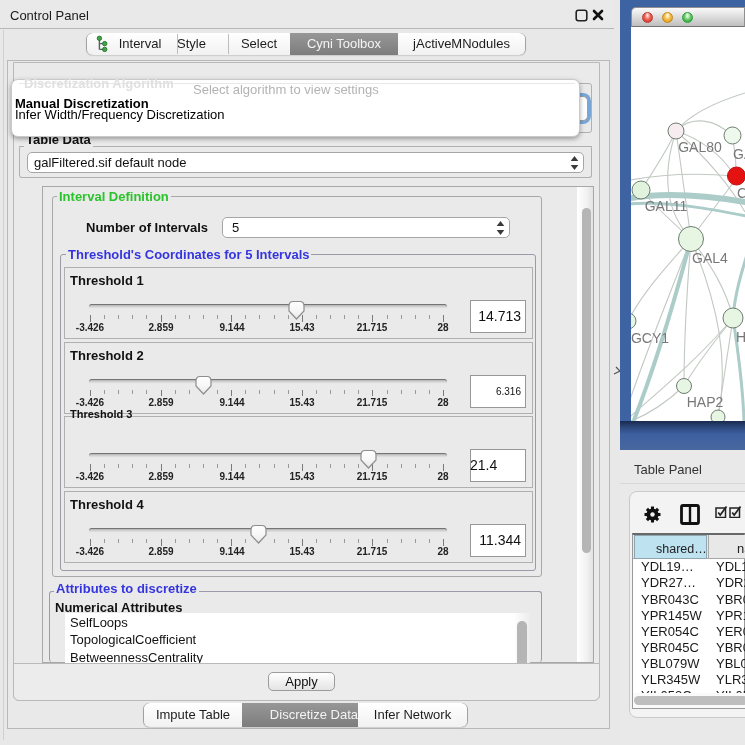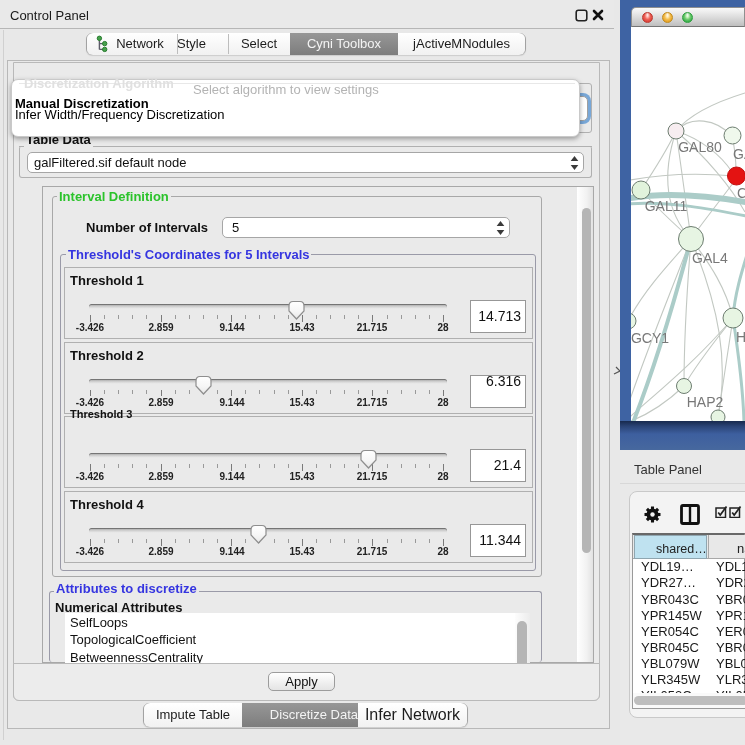--- a/index.html
+++ b/index.html
@@ -19,21 +19,21 @@
     </svg>
 <div class="abs" style="left:3px;top:30px;width:1px;height:710px;background:#d0d0d0;"></div>
 <div class="abs" style="left:86px;top:33px;width:440px;height:22px;border:1px solid #a2a2a2;border-radius:6px;box-shadow:0 1px 1px rgba(0,0,0,0.12);"></div>
 <div class="abs" style="left:87px;top:33px;width:90px;height:22px;background:linear-gradient(#ffffff,#f1f1f1);color:#1c1c1c;border-top-left-radius:6px;border-bottom-left-radius:6px;font-size:13px;line-height:22px;text-align:center;"><svg style="position:absolute;left:6px;top:1px;" width="16" height="19" viewBox="0 0 16 19">
         <path d="M6.4 4 L6.4 15.4 M6.4 9.6 L11.7 9.6 M6.4 15.4 L11.7 15.4" stroke="#5c5c68" stroke-width="1.4" fill="none"></path>
         <g fill="#46a14b" stroke="#2a7d31" stroke-width="1">
           <circle cx="6.4" cy="4.3" r="2.2"></circle>
           <circle cx="11.7" cy="9.6" r="2.2"></circle>
           <circle cx="11.7" cy="15.4" r="2.2"></circle>
         </g>
-      </svg><span style="padding-left:16px;">Network</span></div>
+      </svg><span style="padding-left:16px;">Interval</span></div>
 <div class="abs" style="left:177px;top:33px;width:51px;height:22px;background:linear-gradient(#ffffff,#f1f1f1);color:#1c1c1c;font-size:13px;line-height:22px;">Style</div>
 <div class="abs" style="left:228px;top:33px;width:62px;height:22px;background:linear-gradient(#ffffff,#f1f1f1);color:#1c1c1c;font-size:13px;line-height:22px;text-align:center;">Select</div>
 <div class="abs" style="left:290px;top:33px;width:108px;height:22px;background:linear-gradient(#979797,#7d7d7d);color:#f4f4f4;font-size:13px;line-height:22px;text-align:center;">Cyni Toolbox</div>
 <div class="abs" style="left:398px;top:33px;width:127px;height:22px;background:linear-gradient(#ffffff,#f1f1f1);color:#1c1c1c;border-top-right-radius:6px;border-bottom-right-radius:6px;font-size:13px;line-height:22px;text-align:center;">jActiveMNodules</div>
 <div class="abs" style="left:177px;top:34px;width:1px;height:20px;background:#bdbdbd;"></div>
 <div class="abs" style="left:228px;top:34px;width:1px;height:20px;background:#bdbdbd;"></div>
 <div class="abs" style="left:7px;top:60px;width:603px;height:669px;border:1px solid #b8b8b8;background:#e9e9e9;"></div>
 <div class="abs" style="left:13px;top:62px;width:587px;height:639px;border:1px solid #b9b9b9;border-radius:0 0 6px 6px;background:#eaeaea;"></div>
 <div class="abs" style="left:19px;top:83px;width:573px;height:50px;border:1px solid #b0b0b0;border-radius:3px;"></div>
 <div class="abs" style="left:540px;top:96px;width:48px;height:25px;background:#fff;border:1px solid #9f9f9f;border-radius:5px;box-shadow:0 0 0 3px rgba(100,155,212,0.85);"></div>
@@ -98,21 +98,21 @@
       <defs>
         <linearGradient id="thg1" x1="0" y1="0" x2="0" y2="1">
           <stop offset="0" stop-color="#ffffff"></stop>
           <stop offset="0.55" stop-color="#f6f6f6"></stop>
           <stop offset="1" stop-color="#e8e8e8"></stop>
         </linearGradient>
       </defs>
       <path d="M1 6 Q1 1.5 5 1.5 L12 1.5 Q16 1.5 16 6 L16 11 L8.5 19 L1 11 Z" fill="url(#thg1)" stroke="#8e8e8e" stroke-width="1.2"></path>
     </svg>
 <div class="abs" style="left:470px;top:375px;width:56px;height:33px;background:#fff;border:1px solid #979797;"></div>
-<div class="lbl" style="left:470px;top:365px;width:51px;height:33px;line-height:33px;font-size:14px;color:#111;text-align:right;">6.316</div>
+<div class="lbl" style="left:470px;top:375px;width:51px;height:33px;line-height:33px;font-size:10px;color:#111;text-align:right;">6.316</div>
 <div class="abs" style="left:64px;top:416px;width:469px;height:72px;border:1px solid #b0b0b0;background:#eaeaea;"></div>
 <div class="lbl" style="left:70px;top:408px;font-size:11px;font-weight:bold;color:#111;">Threshold 3</div>
 <div class="abs" style="left:89px;top:453.4px;width:358px;height:5px;border-radius:2.5px;background:linear-gradient(#9e9e9e,#d4d4d4 55%,#ededed);box-shadow:inset 0 1px 0 rgba(0,0,0,0.3);"></div>
 <div class="abs" style="left:89.5px;top:464.4px;width:355px;height:4px;background:repeating-linear-gradient(90deg,#999999 0 1px,transparent 1px 14.12px);"></div>
 <div class="abs" style="left:89.5px;top:464.4px;width:355px;height:6.5px;background:repeating-linear-gradient(90deg,#7a7a7a 0 1px,transparent 1px 70.6px);"></div>
 <div class="lbl" style="left:90px;top:471.4px;transform:translateX(-50%);font-size:10px;font-weight:bold;color:#222;">-3.426</div>
 <div class="lbl" style="left:161px;top:471.4px;transform:translateX(-50%);font-size:10px;font-weight:bold;color:#222;">2.859</div>
 <div class="lbl" style="left:232px;top:471.4px;transform:translateX(-50%);font-size:10px;font-weight:bold;color:#222;">9.144</div>
 <div class="lbl" style="left:302px;top:471.4px;transform:translateX(-50%);font-size:10px;font-weight:bold;color:#222;">15.43</div>
 <div class="lbl" style="left:372px;top:471.4px;transform:translateX(-50%);font-size:10px;font-weight:bold;color:#222;">21.715</div>
@@ -121,21 +121,21 @@
       <defs>
         <linearGradient id="thg2" x1="0" y1="0" x2="0" y2="1">
           <stop offset="0" stop-color="#ffffff"></stop>
           <stop offset="0.55" stop-color="#f6f6f6"></stop>
           <stop offset="1" stop-color="#e8e8e8"></stop>
         </linearGradient>
       </defs>
       <path d="M1 6 Q1 1.5 5 1.5 L12 1.5 Q16 1.5 16 6 L16 11 L8.5 19 L1 11 Z" fill="url(#thg2)" stroke="#8e8e8e" stroke-width="1.2"></path>
     </svg>
 <div class="abs" style="left:470px;top:449px;width:56px;height:33px;background:#fff;border:1px solid #979797;"></div>
-<div class="lbl" style="left:470px;top:449px;width:51px;height:33px;line-height:33px;font-size:14px;color:#111;text-align:right;">21.4</div>
+<div class="lbl" style="left:470px;top:449px;width:51px;height:33px;line-height:33px;font-size:14px;color:#111;text-align:left;">21.4</div>
 <div class="abs" style="left:64px;top:491px;width:469px;height:72px;border:1px solid #b0b0b0;background:#eaeaea;"></div>
 <div class="lbl" style="left:70px;top:497px;font-size:13px;font-weight:bold;color:#111;">Threshold 4</div>
 <div class="abs" style="left:89px;top:528.1px;width:358px;height:5px;border-radius:2.5px;background:linear-gradient(#9e9e9e,#d4d4d4 55%,#ededed);box-shadow:inset 0 1px 0 rgba(0,0,0,0.3);"></div>
 <div class="abs" style="left:89.5px;top:539.1px;width:355px;height:4px;background:repeating-linear-gradient(90deg,#999999 0 1px,transparent 1px 14.12px);"></div>
 <div class="abs" style="left:89.5px;top:539.1px;width:355px;height:6.5px;background:repeating-linear-gradient(90deg,#7a7a7a 0 1px,transparent 1px 70.6px);"></div>
 <div class="lbl" style="left:90px;top:546.1px;transform:translateX(-50%);font-size:10px;font-weight:bold;color:#222;">-3.426</div>
 <div class="lbl" style="left:161px;top:546.1px;transform:translateX(-50%);font-size:10px;font-weight:bold;color:#222;">2.859</div>
 <div class="lbl" style="left:232px;top:546.1px;transform:translateX(-50%);font-size:10px;font-weight:bold;color:#222;">9.144</div>
 <div class="lbl" style="left:302px;top:546.1px;transform:translateX(-50%);font-size:10px;font-weight:bold;color:#222;">15.43</div>
 <div class="lbl" style="left:372px;top:546.1px;transform:translateX(-50%);font-size:10px;font-weight:bold;color:#222;">21.715</div>
@@ -159,21 +159,21 @@
 <div class="lbl" style="left:70px;top:615px;font-size:13px;color:#111;">SelfLoops</div>
 <div class="lbl" style="left:70px;top:632px;font-size:13px;color:#111;">TopologicalCoefficient</div>
 <div class="lbl" style="left:70px;top:650px;font-size:13px;color:#111;">BetweennessCentrality</div>
 <div class="abs" style="left:515px;top:613px;width:15px;height:50px;background:linear-gradient(90deg,#fdfdfd,#ececec);"></div>
 <div class="abs" style="left:517px;top:621px;width:10px;height:42px;background:#b5b5b5;border-radius:5px 5px 0 0;"></div>
 <div class="abs" style="left:13px;top:663px;width:587px;height:38px;background:#ececec;border:1px solid #b9b9b9;border-radius:0 0 6px 6px;"></div>
 <div class="abs" style="left:268px;top:672px;width:67px;height:19px;background:linear-gradient(#ffffff,#e4e4e4);border:1px solid #9c9c9c;border-radius:5px;font-size:13px;line-height:18px;text-align:center;color:#111;">Apply</div>
 <div class="abs" style="left:143px;top:703px;width:325px;height:24px;border:1px solid #a2a2a2;border-radius:6px;box-shadow:0 1px 1px rgba(0,0,0,0.12);"></div>
 <div class="abs" style="left:144px;top:703px;width:98px;height:24px;background:linear-gradient(#ffffff,#f1f1f1);color:#1c1c1c;border-top-left-radius:6px;border-bottom-left-radius:6px;font-size:13px;line-height:24px;text-align:center;">Impute Table</div>
 <div class="abs" style="left:242px;top:703px;width:116px;height:24px;background:linear-gradient(#979797,#7d7d7d);color:#f4f4f4;font-size:13px;line-height:24px;text-align:right;">Discretize Data</div>
-<div class="abs" style="left:358px;top:703px;width:109px;height:24px;background:linear-gradient(#ffffff,#f1f1f1);color:#1c1c1c;border-top-right-radius:6px;border-bottom-right-radius:6px;font-size:16px;line-height:24px;text-align:center;">Infer Network</div>
+<div class="abs" style="left:358px;top:703px;width:109px;height:24px;background:linear-gradient(#ffffff,#f1f1f1);color:#1c1c1c;border-top-right-radius:6px;border-bottom-right-radius:6px;font-size:13px;line-height:24px;text-align:center;">Infer Network</div>
 <div class="abs" style="left:11px;top:79px;width:569px;height:58px;background:#fff;border:1px solid #c9c9c9;border-radius:7px;box-shadow:0 2px 5px rgba(0,0,0,0.35);"></div>
 <div class="abs" style="left:19px;top:83px;width:556px;height:1px;background:#e8e8e8;"></div>
 <div class="lbl" style="left:24px;top:76px;font-size:13px;font-weight:bold;color:#e0e0e0;">Discretization Algorithm</div>
 <div class="lbl" style="left:193px;top:82px;font-size:13px;font-weight:normal;color:#b3b3b3;">Select algorithm to view settings</div>
 <div class="lbl" style="left:15px;top:96px;font-size:13px;font-weight:bold;color:#000;">Manual Discretization</div>
 <div class="lbl" style="left:15px;top:107px;font-size:13px;color:#000;">Infer Width/Frequency Discretization</div>
 <svg class="abs" style="left:613px;top:366px;" width="8" height="9" viewBox="0 0 8 9">
       <path d="M1 8 L7 5 L3 1" fill="none" stroke="#555" stroke-width="1.2"></path>
     </svg>
 <div class="abs" style="left:620px;top:0;width:125px;height:450px;background:#3e63a3;"></div>

